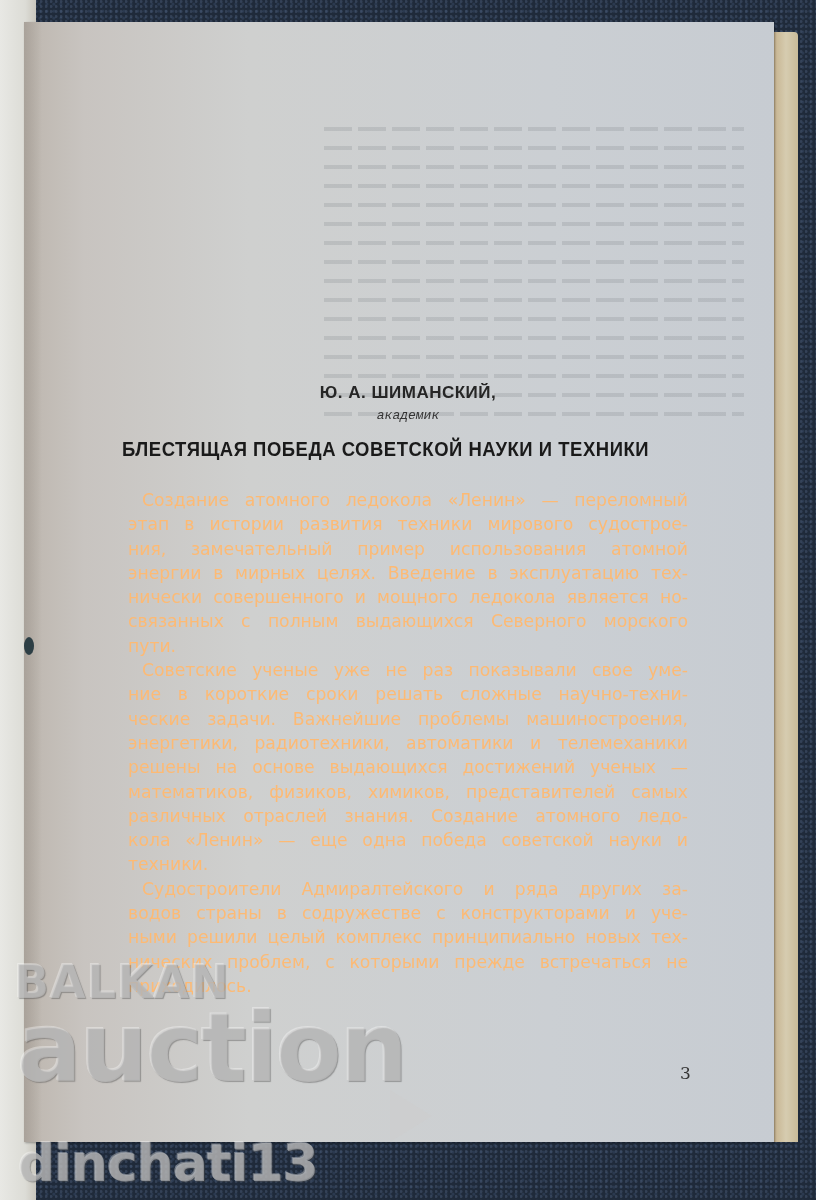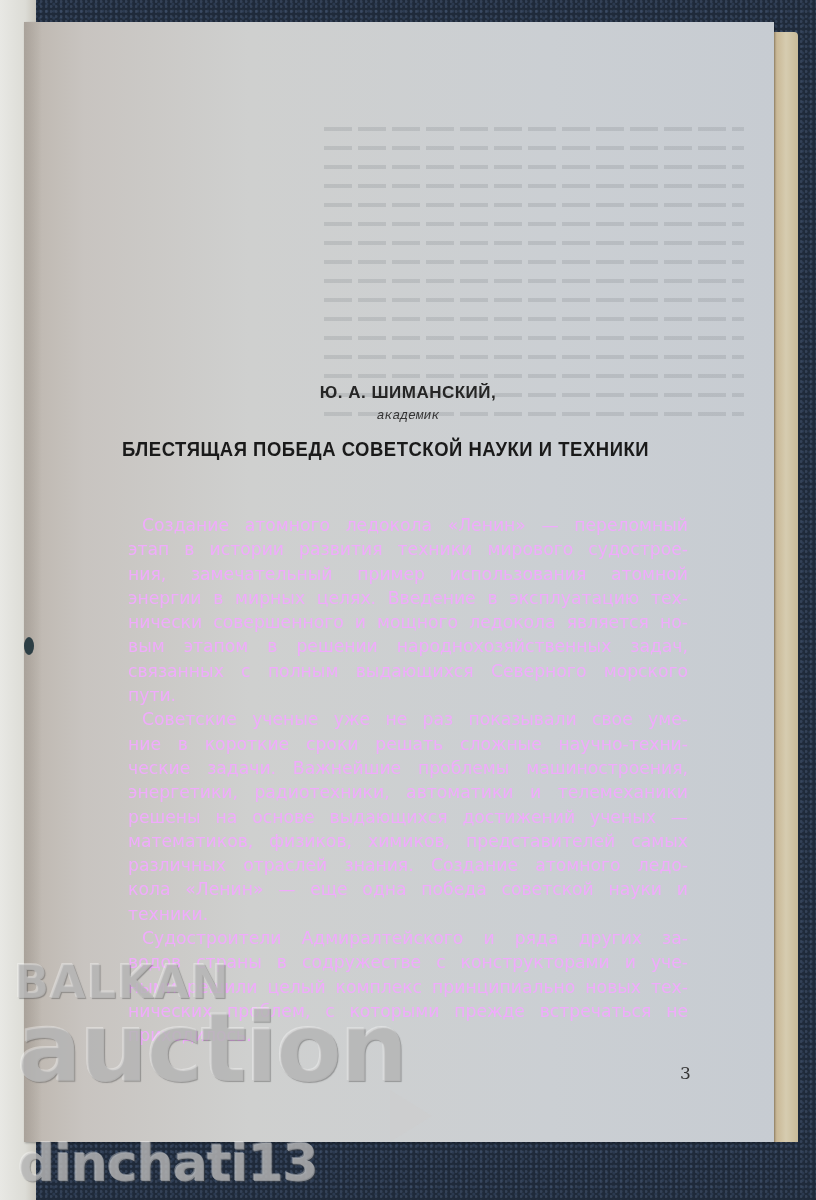--- a/index.html
+++ b/index.html
@@ -54,22 +54,21 @@
   .heading {
     position: absolute; left: 122px; top: 437px; width: 570px;
     font-family: "Liberation Sans", sans-serif; font-weight: bold;
     font-size: 20.5px; color: #1a1a1a; letter-spacing: 0.6px;
     transform: scaleX(0.9); transform-origin: left;
     white-space: nowrap;
   }
   .body-text {
     position: absolute; left: 128px; top: 488px; width: 560px;
     font-family: "DejaVu Sans", sans-serif; font-size: 17.2px; line-height: 24.3px;
-    color: #f0abfc;
-    margin-top: 25px;
+    color: #fdba74;
   }
   .body-text .line {
     display: block; text-align: justify; text-align-last: justify;
     white-space: nowrap; height: 24.3px;
   }
   .body-text .line.last { text-align-last: left; }
   .body-text .line.indent { padding-left: 14px; }
   .page-number {
     position: absolute; left: 680px; top: 1063px;
     font-family: "DejaVu Serif", serif; font-size: 17px; color: #333;
@@ -122,21 +121,20 @@
 <div class="author-title">академик</div>
 <div class="heading">БЛЕСТЯЩАЯ ПОБЕДА СОВЕТСКОЙ НАУКИ И ТЕХНИКИ</div>
 
 <div class="body-text">
   <div>
     <span class="line indent">Создание атомного ледокола «Ленин» — переломный</span>
     <span class="line">этап в истории развития техники мирового судострое-</span>
     <span class="line">ния, замечательный пример использования атомной</span>
     <span class="line">энергии в мирных целях. Введение в эксплуатацию тех-</span>
     <span class="line">нически совершенного и мощного ледокола является но-</span>
-    <span class="line">вым этапом в решении народнохозяйственных задач,</span>
     <span class="line">связанных с полным выдающихся Северного морского</span>
     <span class="line last">пути.</span>
   </div>
   <div>
     <span class="line indent">Советские ученые уже не раз показывали свое уме-</span>
     <span class="line">ние в короткие сроки решать сложные научно-техни-</span>
     <span class="line">ческие задачи. Важнейшие проблемы машиностроения,</span>
     <span class="line">энергетики, радиотехники, автоматики и телемеханики</span>
     <span class="line">решены на основе выдающихся достижений ученых —</span>
     <span class="line">математиков, физиков, химиков, представителей самых</span>

